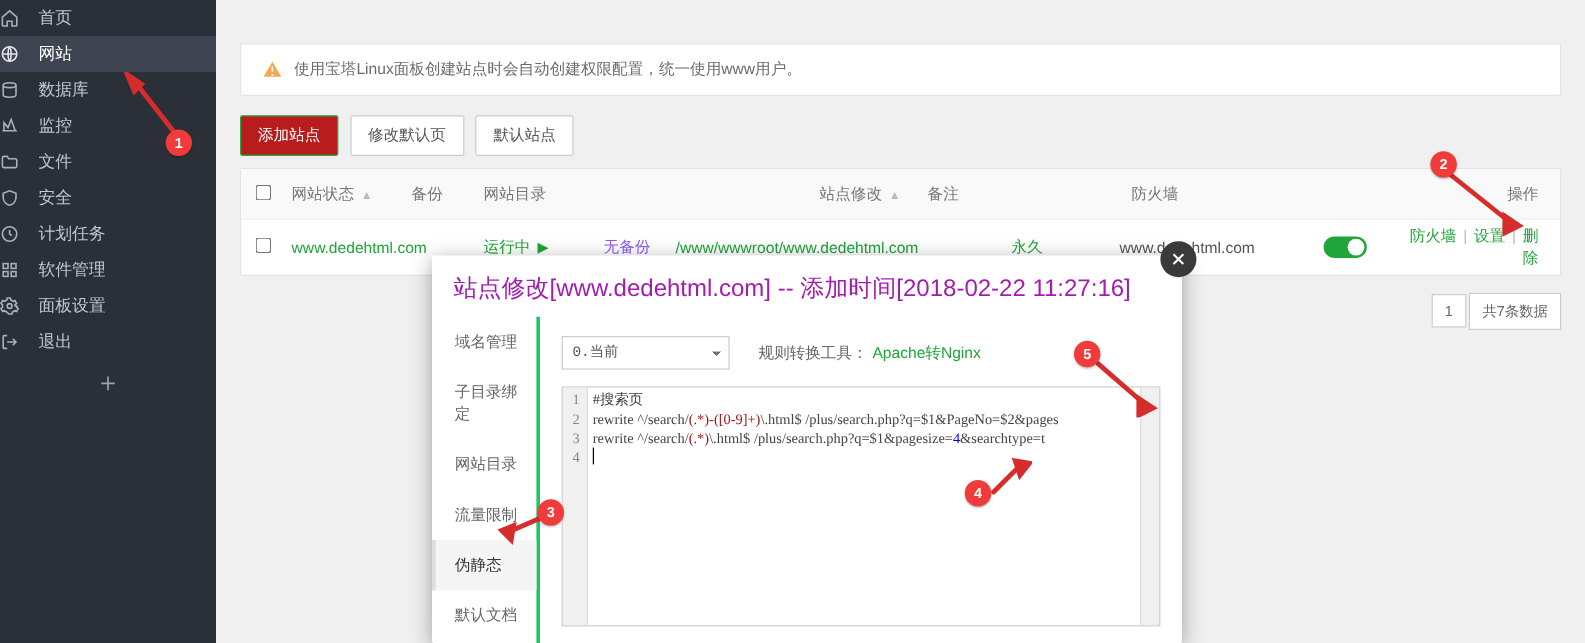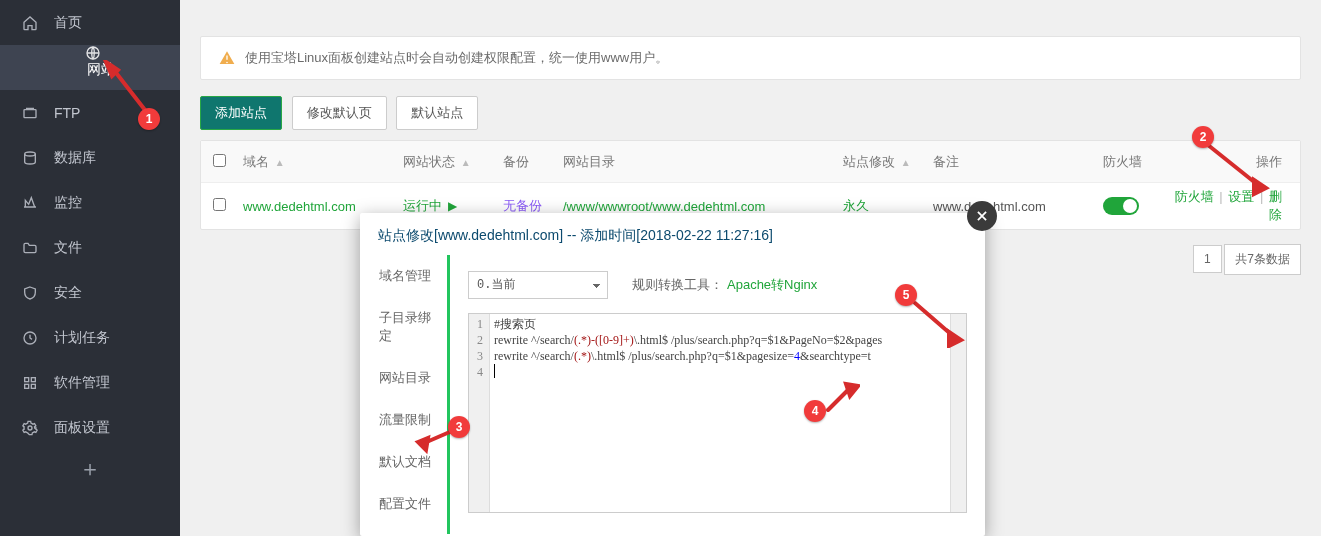--- a/index.html
+++ b/index.html
@@ -1,31 +1,31 @@
 <!DOCTYPE html>
 <html><head>
 <meta charset="utf-8">
 <style>
 * { margin: 0; padding: 0; box-sizing: border-box; }
 body { font-family: "Microsoft YaHei", Arial, sans-serif; font-size: 13px; color: #555; background: #f0f0f0; width: 1321px; height: 536px; overflow: hidden; position: relative; }
 
 .sidebar { position: absolute; left: 0; top: 0; width: 180px; height: 536px; background: #2b2f37; color: #c2c6cf; }
-.side-item { display: flex; align-items: center; height: 45px; padding-left: 22px; cursor: pointer; font-size: 14px; }
-.side-item.active { background: #3e4451; color: #fff; flex-direction: column; }
+.side-item { display: flex; align-items: center; height: 30px; cursor: pointer; font-size: 14px; }
+.side-item.active { background: #3e4451; color: #fff; }
 .side-item svg, .side-item .ico { width: 16px; height: 16px; margin-right: 16px; opacity: 0.85; }
 .side-plus { text-align: center; font-size: 22px; color: #9aa0ab; margin-top: 4px; cursor: pointer; }
 
 .main { position: absolute; left: 180px; top: 0; right: 0; height: 536px; background: #f0f0f0; padding: 0 20px 20px; }
 
 .notice { margin-top: 36px; border: 1px solid #e3e3e3; background: #fff; padding: 12px 18px; border-radius: 2px; display: flex; align-items: center; color: #6b6b6b; }
 .notice .warn-ico { width: 16px; height: 16px; margin-right: 10px; }
 
 .btn-row { margin: 16px 0 10px; }
 .btn { display: inline-block; padding: 7px 14px; border: 1px solid #ccc; background: #fff; border-radius: 2px; cursor: pointer; font-size: 13px; margin-right: 6px; }
-.btn.primary { background: #0f766e; border-color: #28a745; color: #fff; }
+.btn.primary { background: #b91c1c; border-color: #28a745; color: #fff; }
 
 .table-wrap { border: 1px solid #e3e3e3; background: #fff; border-radius: 2px; }
 .thead, .trow { display: flex; align-items: center; padding: 0 12px; }
 .thead { height: 42px; background: #f9f9f9; color: #777; border-bottom: 1px solid #eee; }
 .trow { height: 46px; font-size: 13px; }
 .c-chk { width: 30px; }
 .c-domain { width: 160px; }
 .c-status { width: 100px; }
 .c-backup { width: 60px; }
 .c-dir { width: 280px; }
@@ -40,21 +40,21 @@
 .toggle { width: 36px; height: 18px; background: #20a53a; border-radius: 10px; position: relative; }
 .toggle::after { content: ""; position: absolute; right: 2px; top: 2px; width: 14px; height: 14px; background: #fff; border-radius: 50%; }
 .act-link { color: #20a53a; cursor: pointer; }
 .act-sep { color: #bbb; margin: 0 2px; }
 .backup-grey { color: #8b5cf6; }
 
 .pager { margin-top: 14px; text-align: right; }
 .pg-btn { display: inline-block; border: 1px solid #ccc; padding: 6px 10px; background: #fff; font-size: 12px; color: #666; }
 
 .modal { position: absolute; left: 360px; top: 213px; width: 625px; height: 323px; background: #fff; box-shadow: 0 4px 18px rgba(0,0,0,0.35); border-radius: 2px; }
-.modal-title { padding: 14px 18px 10px; color: #0c4a6e; font-size: 14px; }
+.modal-title { padding: 14px 18px 10px; color: #a21caf; font-size: 20px; }
 .modal-close { position: absolute; right: -12px; top: -12px; width: 30px; height: 30px; background: #3a3a3a; color: #fff; border-radius: 50%; display: flex; align-items: center; justify-content: center; font-size: 16px; cursor: pointer; }
 .modal-body { display: flex; height: calc(100% - 44px); }
 .modal-tabs { width: 90px; border-right: 3px solid #22c55e; }
 .mtab { padding: 12px 16px; cursor: pointer; color: #666; border-left: 3px solid transparent; }
 .mtab.active { color: #333; background: #f5f5f5; border-left: 3px solid #ddd; }
 .modal-content { flex: 1; padding: 16px 18px; position: relative; }
 .mc-top { display: flex; align-items: center; margin-bottom: 14px; }
 .sel { border: 1px solid #ccc; background: #fff; padding: 6px 8px; width: 140px; font-size: 12px; color: #555; appearance: none; background-image: linear-gradient(45deg, transparent 50%, #666 50%), linear-gradient(-45deg, transparent 50%, #666 50%); background-position: right 10px top 12px, right 6px top 12px; background-size: 4px 4px; background-repeat: no-repeat; font-family: Liberation Mono, monospace; }
 .rule-label { margin-left: 24px; color: #666; text-align: center; }
 .rule-link { color: #20a53a; margin-left: 4px; }
@@ -81,27 +81,20 @@
   </div>
   <div class="side-item active">
     <svg class="ico" viewBox="0 0 24 24" fill="none" stroke="currentColor" stroke-width="2">
         <circle cx="12" cy="12" r="9"></circle>
         <path d="M3 12h18M12 3c2.5 3 2.5 15 0 18M12 3c-2.5 3-2.5 15 0 18"></path>
       </svg>
     <span>网站</span>
   </div>
   <div class="side-item">
     <svg class="ico" viewBox="0 0 24 24" fill="none" stroke="currentColor" stroke-width="2">
-        <rect x="3" y="7" width="18" height="12" rx="1"></rect>
-        <path d="M7 7V5h10v2"></path>
-      </svg>
-    <span>FTP</span>
-  </div>
-  <div class="side-item">
-    <svg class="ico" viewBox="0 0 24 24" fill="none" stroke="currentColor" stroke-width="2">
         <ellipse cx="12" cy="6" rx="8" ry="3"></ellipse>
         <path d="M4 6v12c0 1.7 3.6 3 8 3s8-1.3 8-3V6"></path>
       </svg>
     <span>数据库</span>
   </div>
   <div class="side-item">
     <svg class="ico" viewBox="0 0 24 24" fill="none" stroke="currentColor" stroke-width="2">
         <path d="M3 18h18M5 18V8l5 6 4-10 5 14"></path>
       </svg>
     <span>监控</span>
@@ -134,41 +127,46 @@
       </svg>
     <span>软件管理</span>
   </div>
   <div class="side-item">
     <svg class="ico" viewBox="0 0 24 24" fill="none" stroke="currentColor" stroke-width="2">
         <circle cx="12" cy="12" r="3"></circle>
         <path d="M19 12a7 7 0 00-.2-1.7l2-1.5-2-3.5-2.3 1a7 7 0 00-3-1.7L13 2h-4l-.5 2.6a7 7 0 00-3 1.7l-2.3-1-2 3.5 2 1.5A7 7 0 003 12c0 .6.1 1.1.2 1.7l-2 1.5 2 3.5 2.3-1a7 7 0 003 1.7L11 22h4l.5-2.6a7 7 0 003-1.7l2.3 1 2-3.5-2-1.5c.1-.6.2-1.1.2-1.7z"></path>
       </svg>
     <span>面板设置</span>
   </div>
+  <div class="side-item">
+    <svg class="ico" viewBox="0 0 24 24" fill="none" stroke="currentColor" stroke-width="2">
+        <path d="M9 4H5a1 1 0 00-1 1v14a1 1 0 001 1h4M16 16l4-4-4-4M20 12H9"></path>
+      </svg>
+    <span>退出</span>
+  </div>
   <div class="side-plus">＋</div>
 </div>
 
 <div class="main">
   <div class="notice">
     <svg class="warn-ico" viewBox="0 0 24 24">
         <path fill="#f0ad4e" d="M12 2L1 21h22L12 2zm0 6a1 1 0 011 1v5a1 1 0 11-2 0V9a1 1 0 011-1zm0 9.5a1.2 1.2 0 110 2.4 1.2 1.2 0 010-2.4z"></path>
       </svg>
     <span>使用宝塔Linux面板创建站点时会自动创建权限配置，统一使用www用户。</span>
   </div>
 
   <div class="btn-row">
     <span class="btn primary">添加站点</span>
     <span class="btn">修改默认页</span>
     <span class="btn">默认站点</span>
   </div>
 
   <div class="table-wrap">
     <div class="thead">
       <div class="c-chk"><input type="checkbox" style=""></div>
-      <div class="c-domain"><span>域名</span> <span class="sort-arrow">▲</span></div>
       <div class="c-status"><span>网站状态</span> <span class="sort-arrow">▲</span></div>
       <div class="c-backup">备份</div>
       <div class="c-dir">网站目录</div>
       <div class="c-expire"><span>站点修改</span> <span class="sort-arrow">▲</span></div>
       <div class="c-remark">备注</div>
       <div class="c-fw">防火墙</div>
       <div class="c-actions">操作</div>
     </div>
     <div class="trow">
       <div class="c-chk"><input type="checkbox" style=""></div>
@@ -206,20 +204,21 @@
         <path stroke="#fff" stroke-width="3" d="M5 5l14 14M19 5L5 19"></path>
       </svg>
   </div>
   <div class="modal-title">站点修改[www.dedehtml.com] -- 添加时间[2018-02-22 11:27:16]</div>
   <div class="modal-body">
     <div class="modal-tabs">
       <div class="mtab">域名管理</div>
       <div class="mtab">子目录绑定</div>
       <div class="mtab">网站目录</div>
       <div class="mtab">流量限制</div>
+      <div class="mtab active">伪静态</div>
       <div class="mtab">默认文档</div>
       <div class="mtab">配置文件</div>
     </div>
     <div class="modal-content">
       <div class="mc-top">
         <select class="sel"><option>0.当前</option></select>
         <span class="rule-label">规则转换工具：</span>
         <span class="rule-link">Apache转Nginx</span>
       </div>
       <div class="editor">

